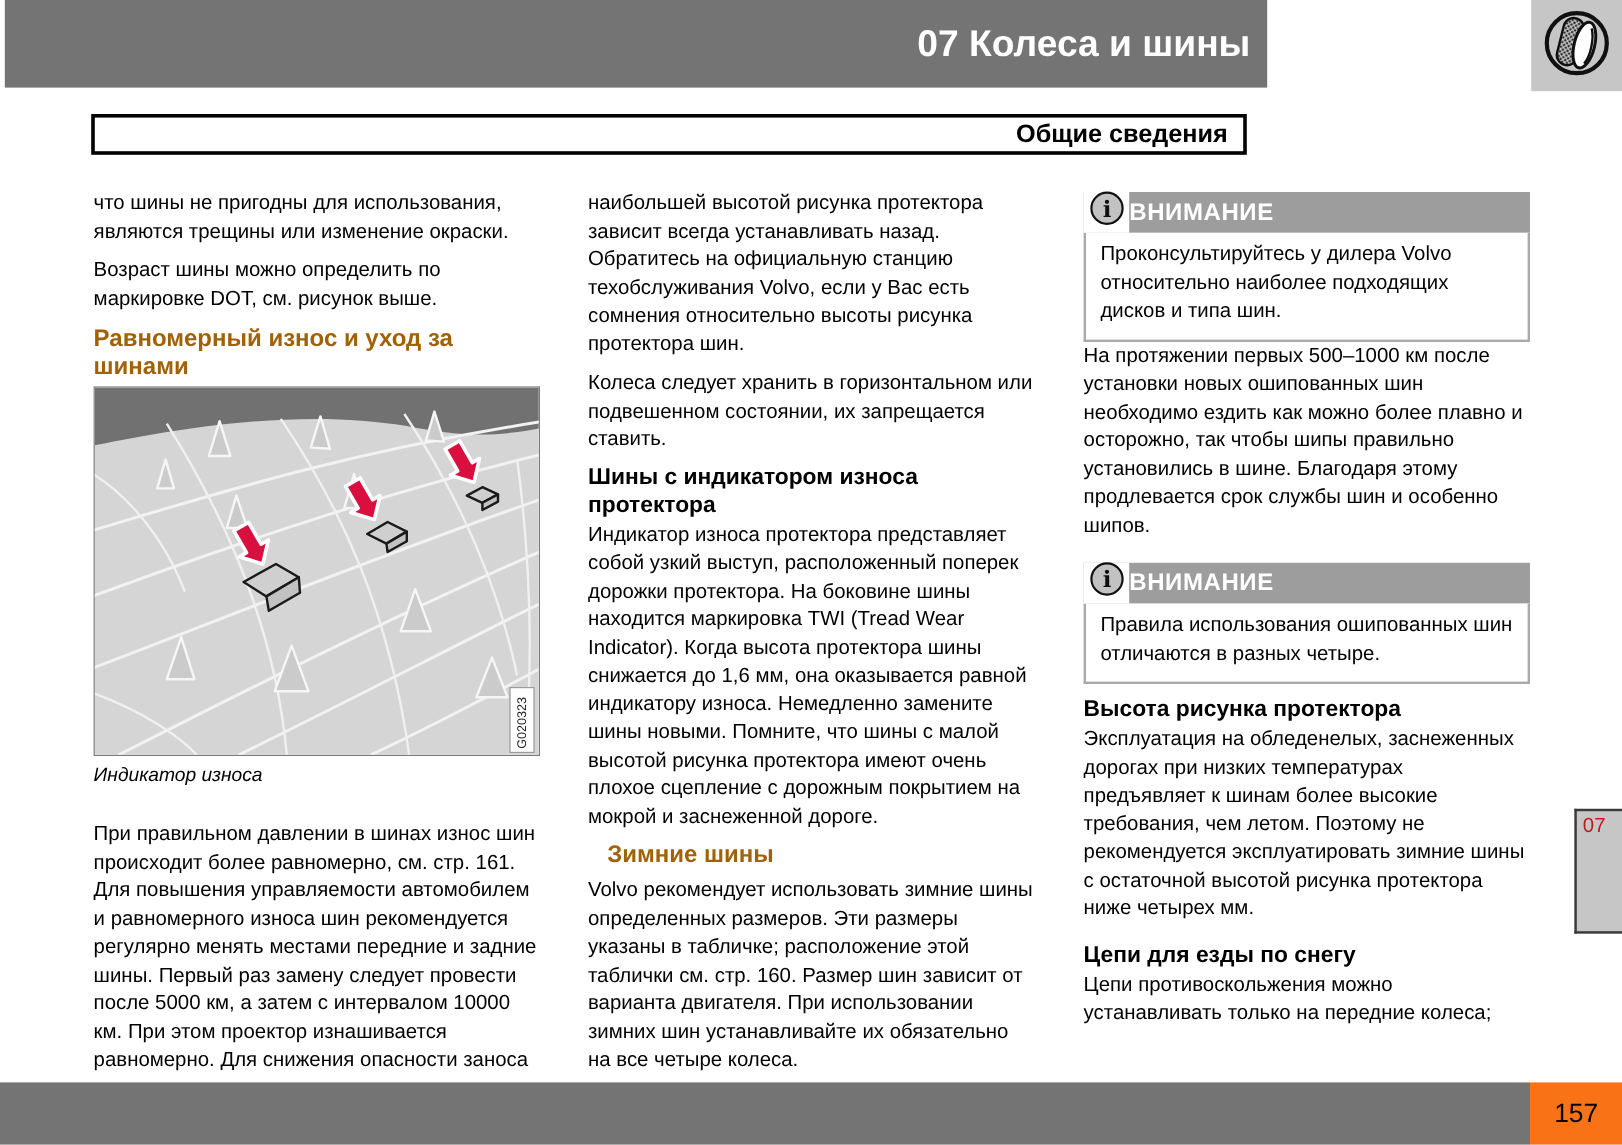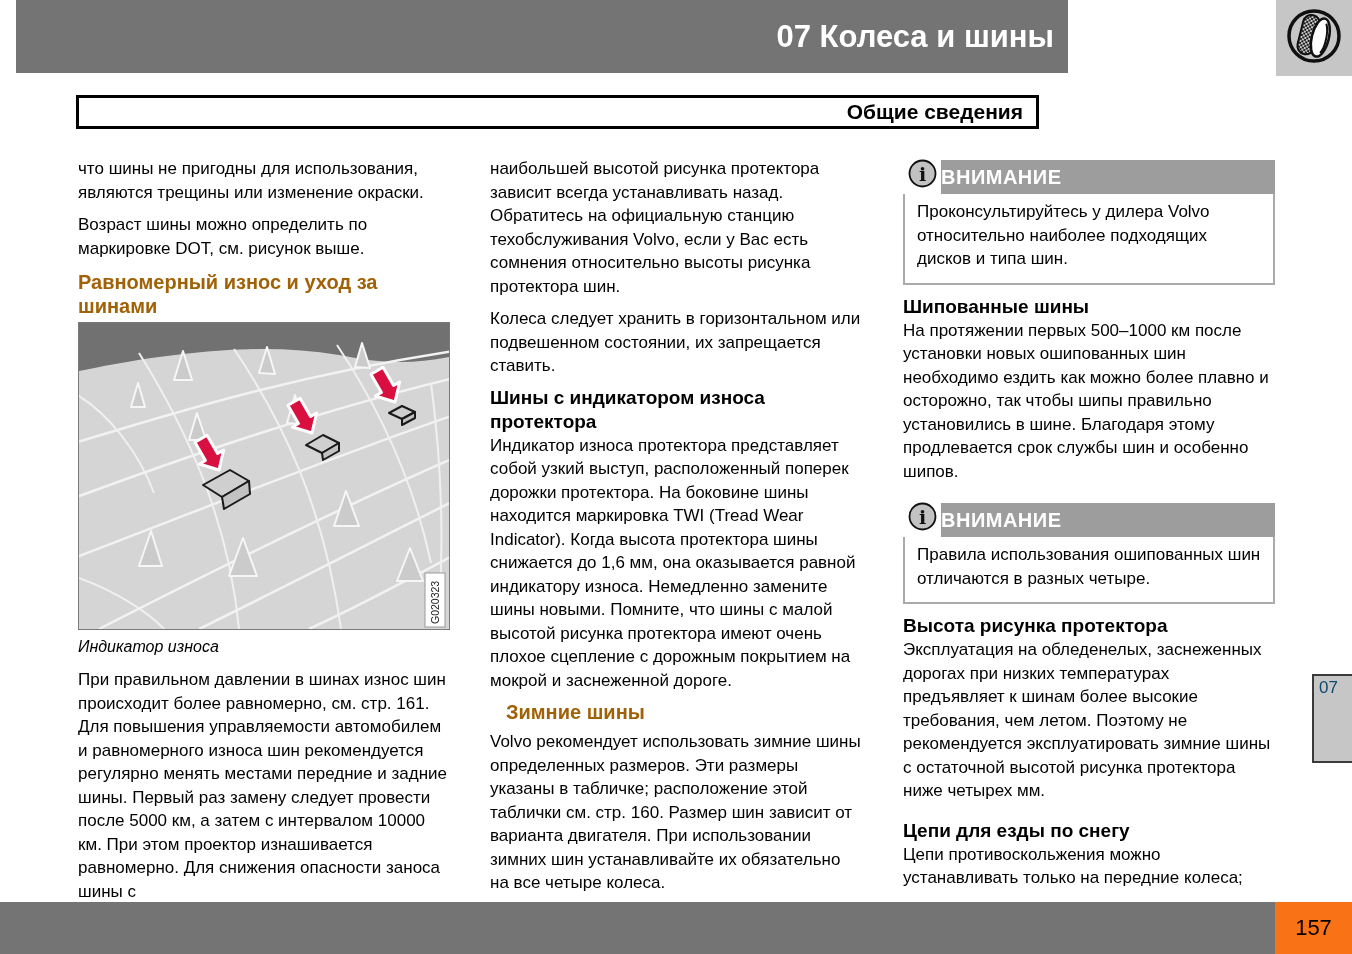--- a/index.html
+++ b/index.html
@@ -2,21 +2,21 @@
 <html><head>
 <meta charset="utf-8">
 <style>
   html,body { margin:0; padding:0; }
   body {
     width:1352px; height:954px; position:relative; overflow:hidden;
     background:#ffffff; font-family:"Liberation Sans", sans-serif; color:#000;
   }
 
   
-  .header-bar { position:absolute; left:16px; top:0; width:1052px; height:73px; background:#747474; }
+  .header-bar { position:absolute; left:4px; top:0; width:1052px; height:73px; background:#747474; }
   .header-title {
     position:absolute; right:14px; top:0; height:73px; line-height:73px;
     font-size:31px; font-weight:bold; color:#ffffff; white-space:nowrap;
   }
   .header-icon-box {
     position:absolute; left:1276px; top:0; width:76px; height:76px; background:#c6c6c6;
     display:flex; align-items:center; justify-content:center;
   }
 
   
@@ -37,38 +37,38 @@
   h2.red-head {
     color:#a16207; font-size:20px; line-height:24px; font-weight:bold; margin:10px 0 4px;
   }
   h3.black-head { font-size:19px; line-height:24px; font-weight:bold; margin:8px 0 0; }
   h3.mt-md { margin-top:10px; }
   h3.mt-xl { margin-top:16px; }
 
   
   .fig { margin-top:4px; }
   .fig svg { display:block; border:1px solid #7a7a7a; }
-  .fig-caption { font-style:italic; font-size:16px; line-height:22px; margin:6px 0 10px; }
+  .fig-caption { font-style:italic; font-size:16px; line-height:22px; margin:6px 0 25px; }
 
   
   .caution { margin-top:12px; }
   .caution.second { margin-top:20px; }
   .caution-header { height:34px; background:#9d9d9d; display:flex; align-items:stretch; }
   .caution-icon-cell { width:38px; background:#ffffff; display:flex; align-items:center; justify-content:center; }
   .caution-label { color:#ffffff; font-weight:bold; font-size:20px; line-height:34px; letter-spacing:0.5px; }
   .caution-body {
     border:2px solid #aaaaaa; border-top:none; background:#fff;
     padding:6px 12px 12px; font-size:17px; line-height:23.5px;
   }
 
   
   .side-tab {
-    position:absolute; left:1312px; top:674px; width:40px; height:89px;
+    position:absolute; left:1312px; top:674px; width:40px; height:104px;
     background:#c6c6c6; border:2px solid #3a3a3a; border-right:none; box-sizing:border-box;
-    font-size:17px; padding:2px 0 0 5px; color:#0c4a6e;
+    font-size:17px; padding:2px 0 0 5px; color:#b91c1c;
   }
   .footer-bar { position:absolute; left:0; top:902px; width:1275px; height:52px; background:#747474; }
   .footer-page-box {
     position:absolute; left:1275px; top:902px; width:77px; height:52px; background:#f97316;
     display:flex; align-items:center; justify-content:center; font-size:22px;
   }
 </style>
 </head>
 <body>
 
@@ -182,21 +182,20 @@
             <circle cx="14.5" cy="14.5" r="13" fill="#c2c2c2" stroke="#101010" stroke-width="1.8"></circle>
             <text x="14.5" y="21.5" text-anchor="middle" font-family="'DejaVu Serif',serif" font-size="19" font-weight="bold" fill="#101010">i</text>
           </svg>
         </span>
       </div>
       <div class="caution-label">ВНИМАНИЕ</div>
     </div>
     <div class="caution-body">Проконсультируйтесь у дилера Volvo относительно наиболее подходящих дисков и типа шин.</div>
   </div>
 
-  <h3 class="black-head mt-md">Шипованные шины</h3>
   <p class="after-head">На протяжении первых 500–1000 км после установки новых ошипованных шин необходимо ездить как можно более плавно и осторожно, так чтобы шипы правильно установились в шине. Благодаря этому продлевается срок службы шин и особенно шипов.</p>
 
   <div class="caution second">
     <div class="caution-header">
       <div class="caution-icon-cell">
         <span>
           <svg width="29" height="29" viewBox="0 0 29 29">
             <circle cx="14.5" cy="14.5" r="13" fill="#c2c2c2" stroke="#101010" stroke-width="1.8"></circle>
             <text x="14.5" y="21.5" text-anchor="middle" font-family="'DejaVu Serif',serif" font-size="19" font-weight="bold" fill="#101010">i</text>
           </svg>

